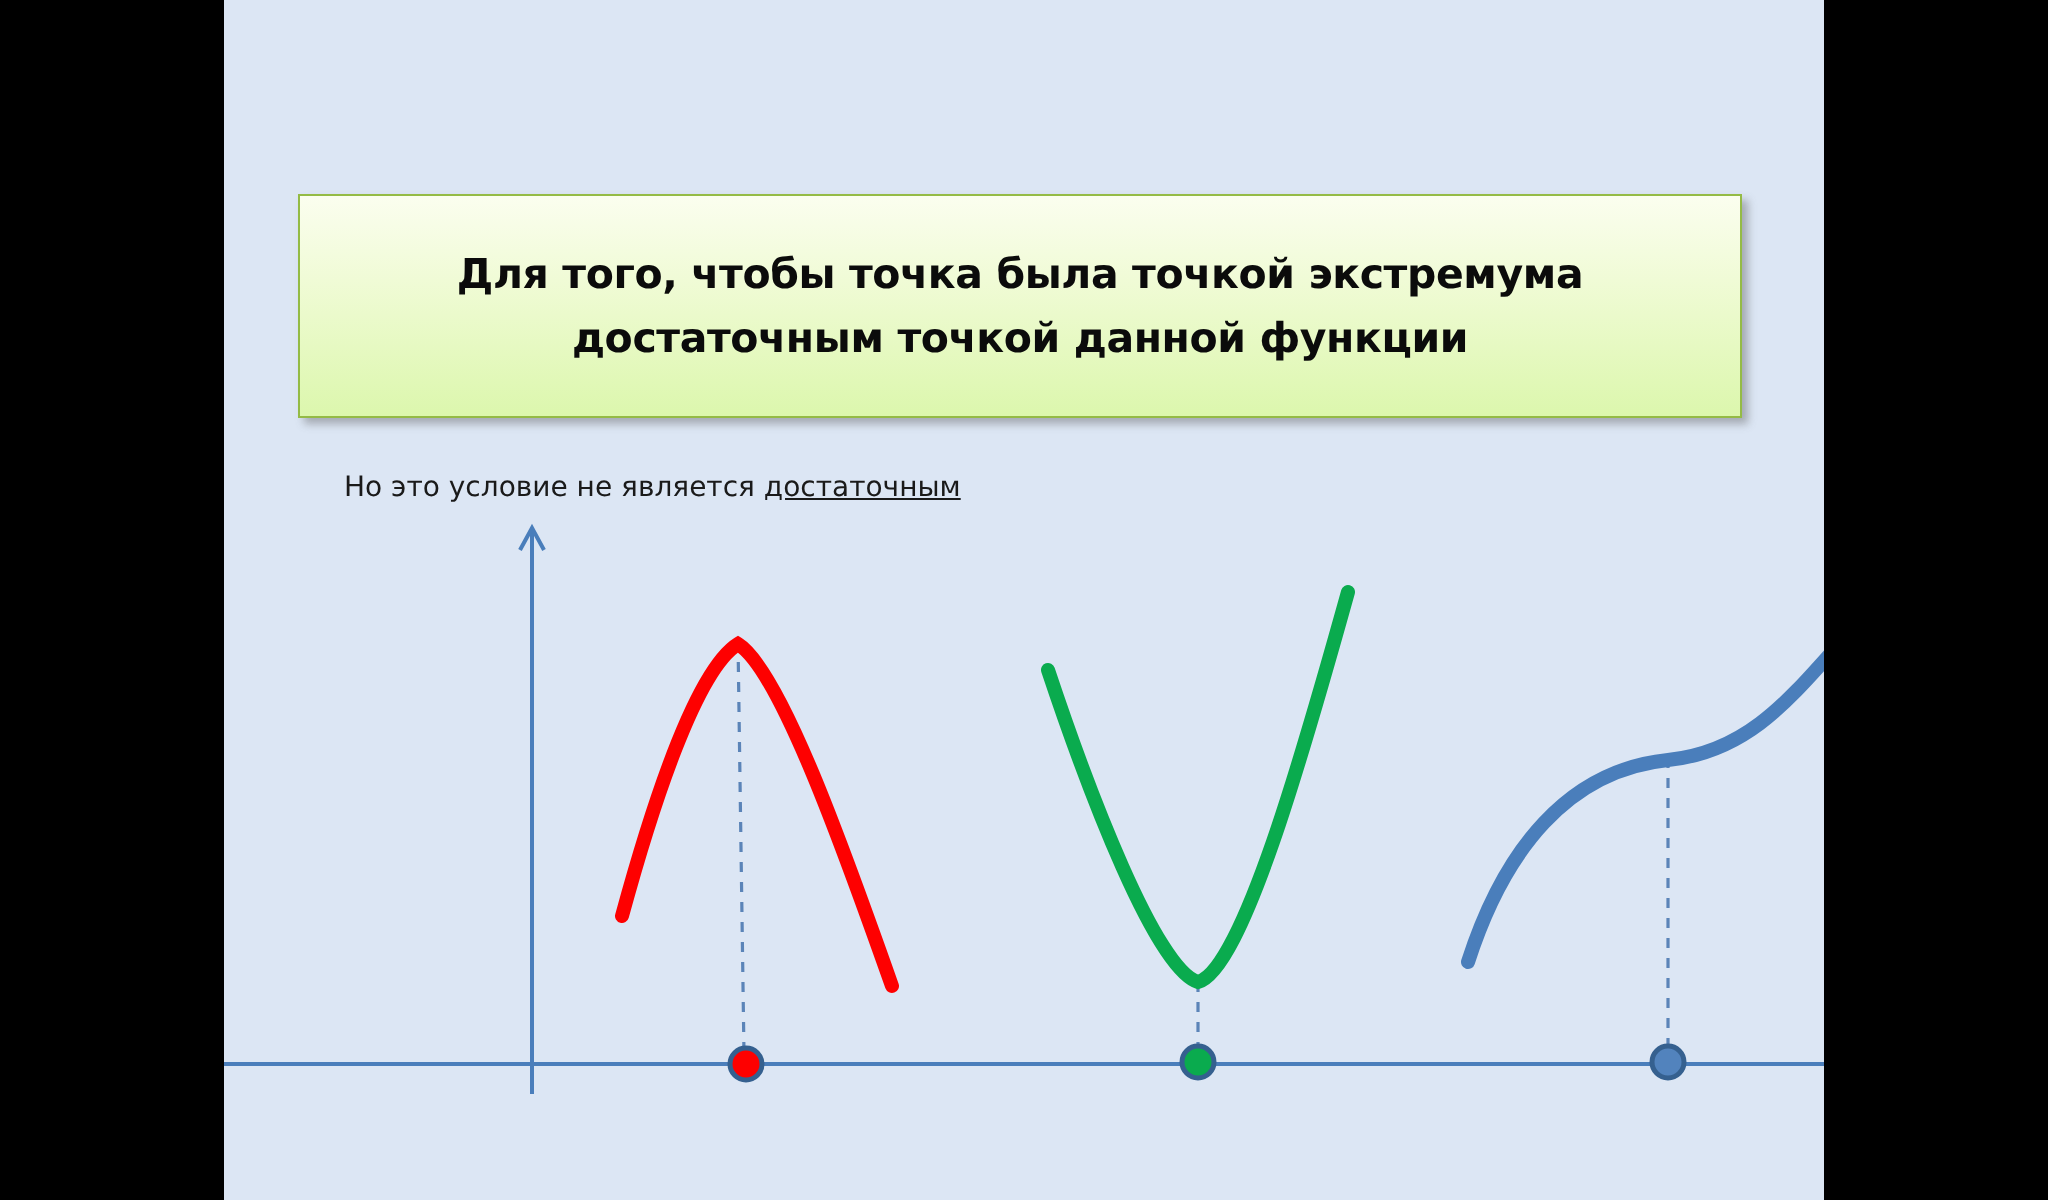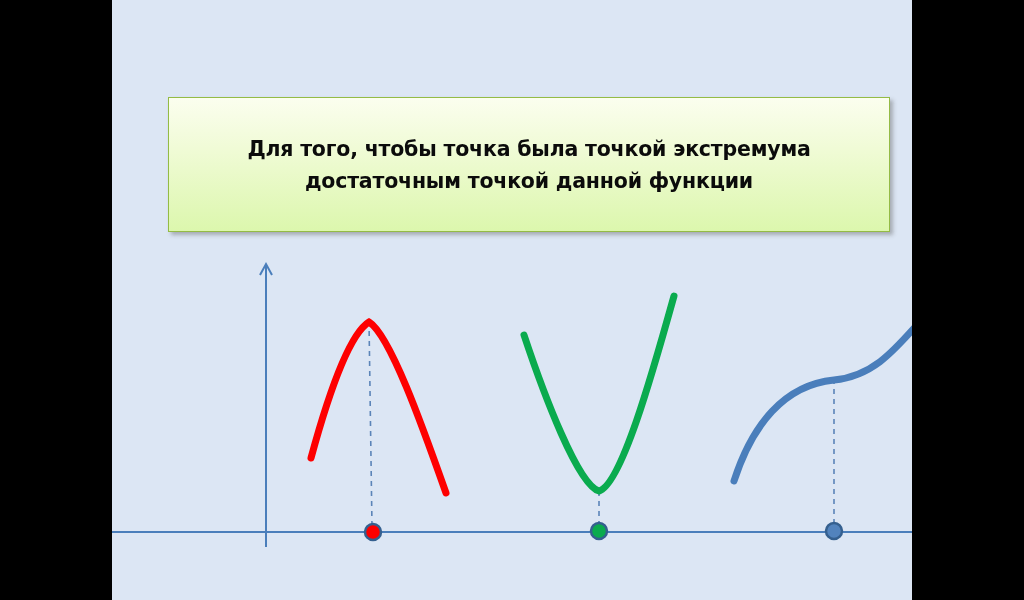--- a/index.html
+++ b/index.html
@@ -39,24 +39,24 @@
     font-family: "Liberation Serif", "DejaVu Serif", serif;
     font-size: 31px;
     line-height: 42px;
     letter-spacing: 0.3px;
     white-space: pre;
   }
   #title .tline { display: block; }
   
   #statement-box {
     position: absolute;
-    left: 56px;
+    left: 37px;
     top: 97px;
     width: 722px;
-    height: 135px;
+    height: 112px;
     box-sizing: border-box;
     border: 1.5px solid #94bb45;
     background: linear-gradient(to bottom, #fbfeef 0%, #f0fbd6 38%, #dcf7ad 100%);
     box-shadow: 3px 3px 4px rgba(90, 90, 90, 0.42);
     display: flex;
     align-items: center;
     justify-content: flex-end;
   }
   #statement-text {
     width: 100%;
@@ -103,20 +103,21 @@
       <span class="tline">Необходимое  условие   существования</span>
     </div>
 
     <div id="statement-box">
       <div id="statement-text">
         <span class="sline"><span>Для того, чтобы точка была точкой экстремума</span></span>
         <span class="sline"><span>достаточным точкой данной функции</span></span>
       </div>
     </div>
 
+    <div id="subtitle"><span>Но это условие не является </span><u>достаточным</u></div>
 
     <div id="figure">
       <svg width="800" height="300" viewBox="0 0 800 300" xmlns="http://www.w3.org/2000/svg">
 
         <g>
           <line x1="0" y1="277" x2="886" y2="277" stroke="#4a7ebb" stroke-width="2"></line>
           <polyline points="879,271 889,277 879,283" fill="none" stroke="#4a7ebb" stroke-width="2"></polyline>
           <line x1="154" y1="292" x2="154" y2="10" stroke="#4a7ebb" stroke-width="2"></line>
           <polyline points="148,20 154,9 160,20" fill="none" stroke="#4a7ebb" stroke-width="2"></polyline>
         </g>

